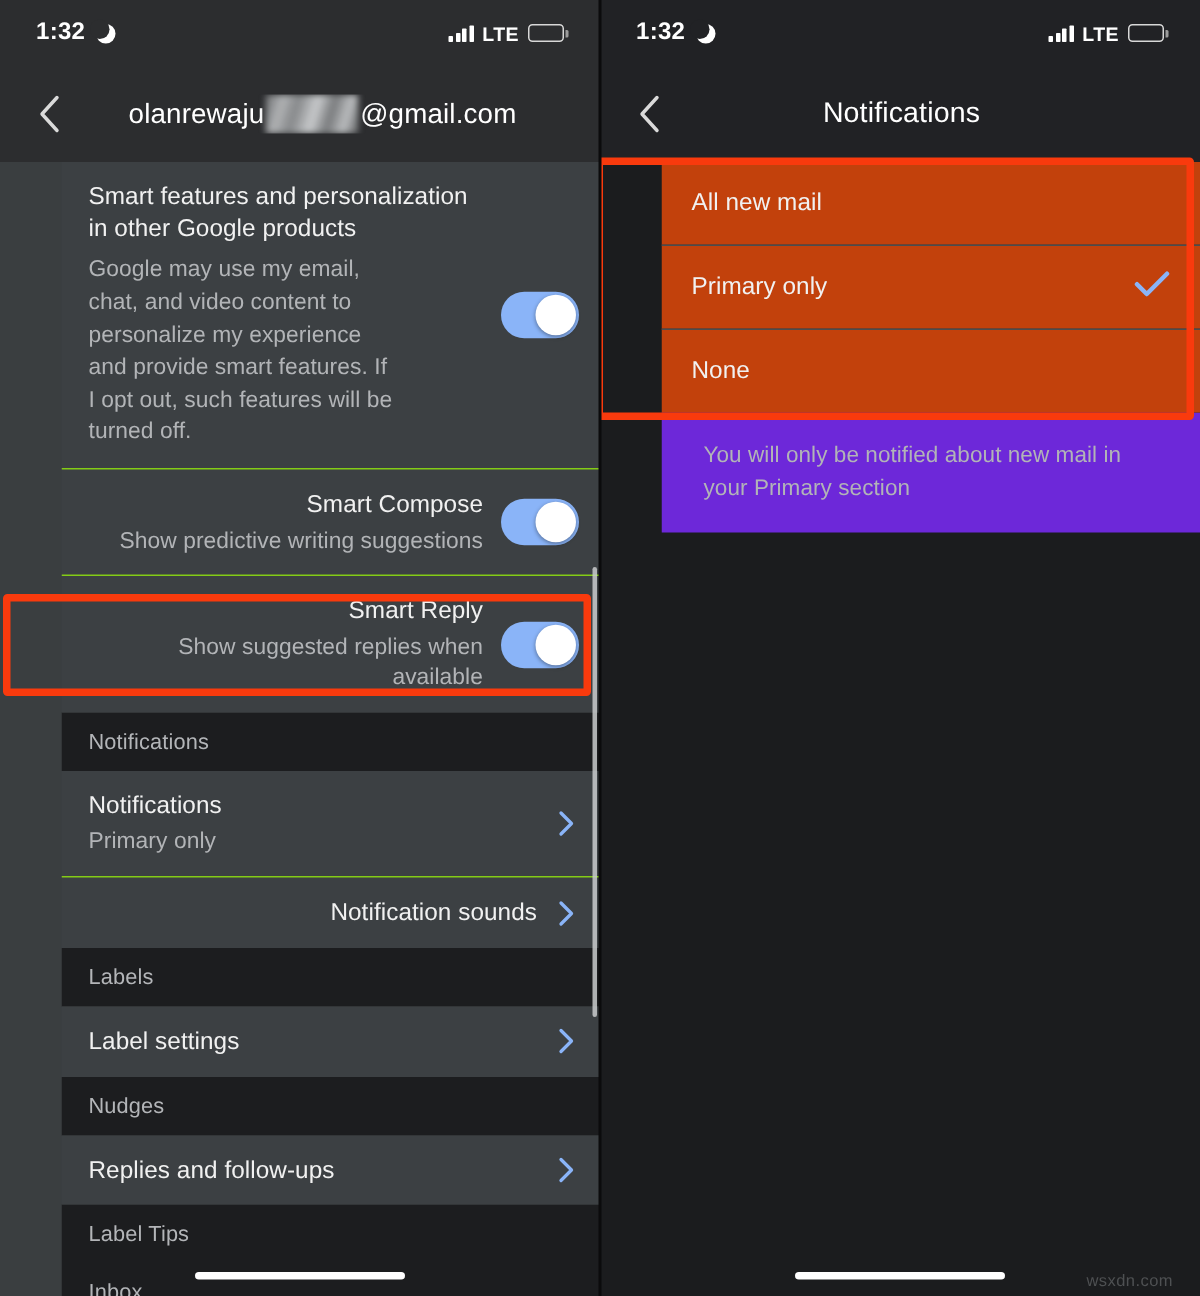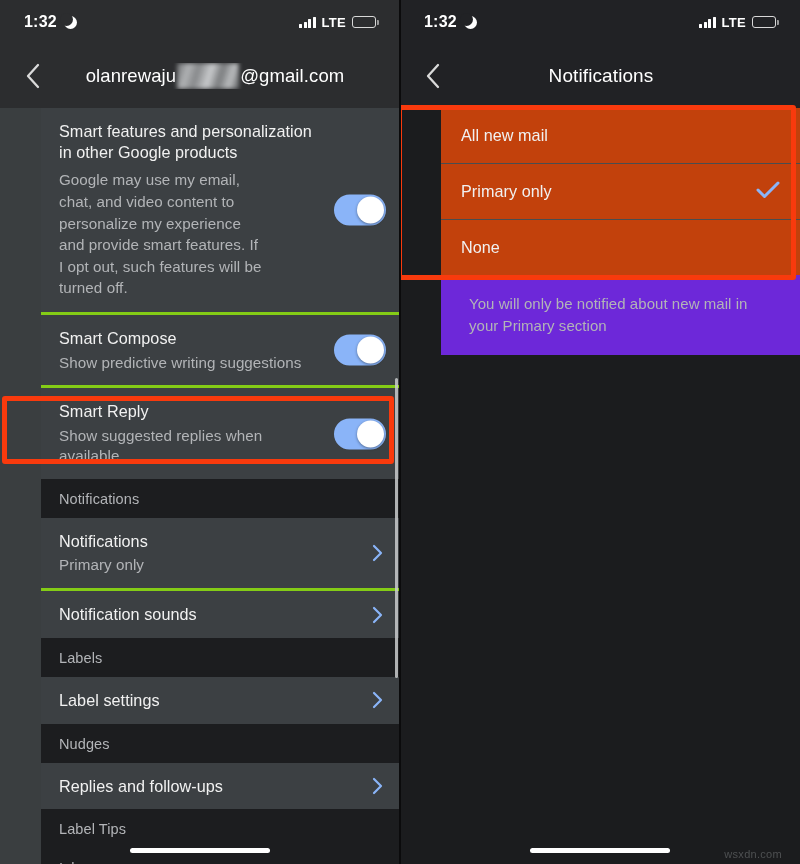--- a/index.html
+++ b/index.html
@@ -217,21 +217,21 @@
   .row {
     background: #3c4043;
     padding: 13px 42px 13px 18px;
     position: relative;
     min-height: 46px;
     display: flex;
     flex-direction: column;
     justify-content: center;
     cursor: pointer;
   }
-  .row + .row { border-top: 3px solid #84cc16; }
+  .row + .row { border-top: 1px solid #84cc16; text-align: right; }
 
   .row .title {
     color: #f1f1f1;
     font-size: 16.2px;
     line-height: 1.28;
     letter-spacing: 0.05px;
   }
   .row .subtitle {
     color: #b2b4b7;
     font-size: 15.2px;

